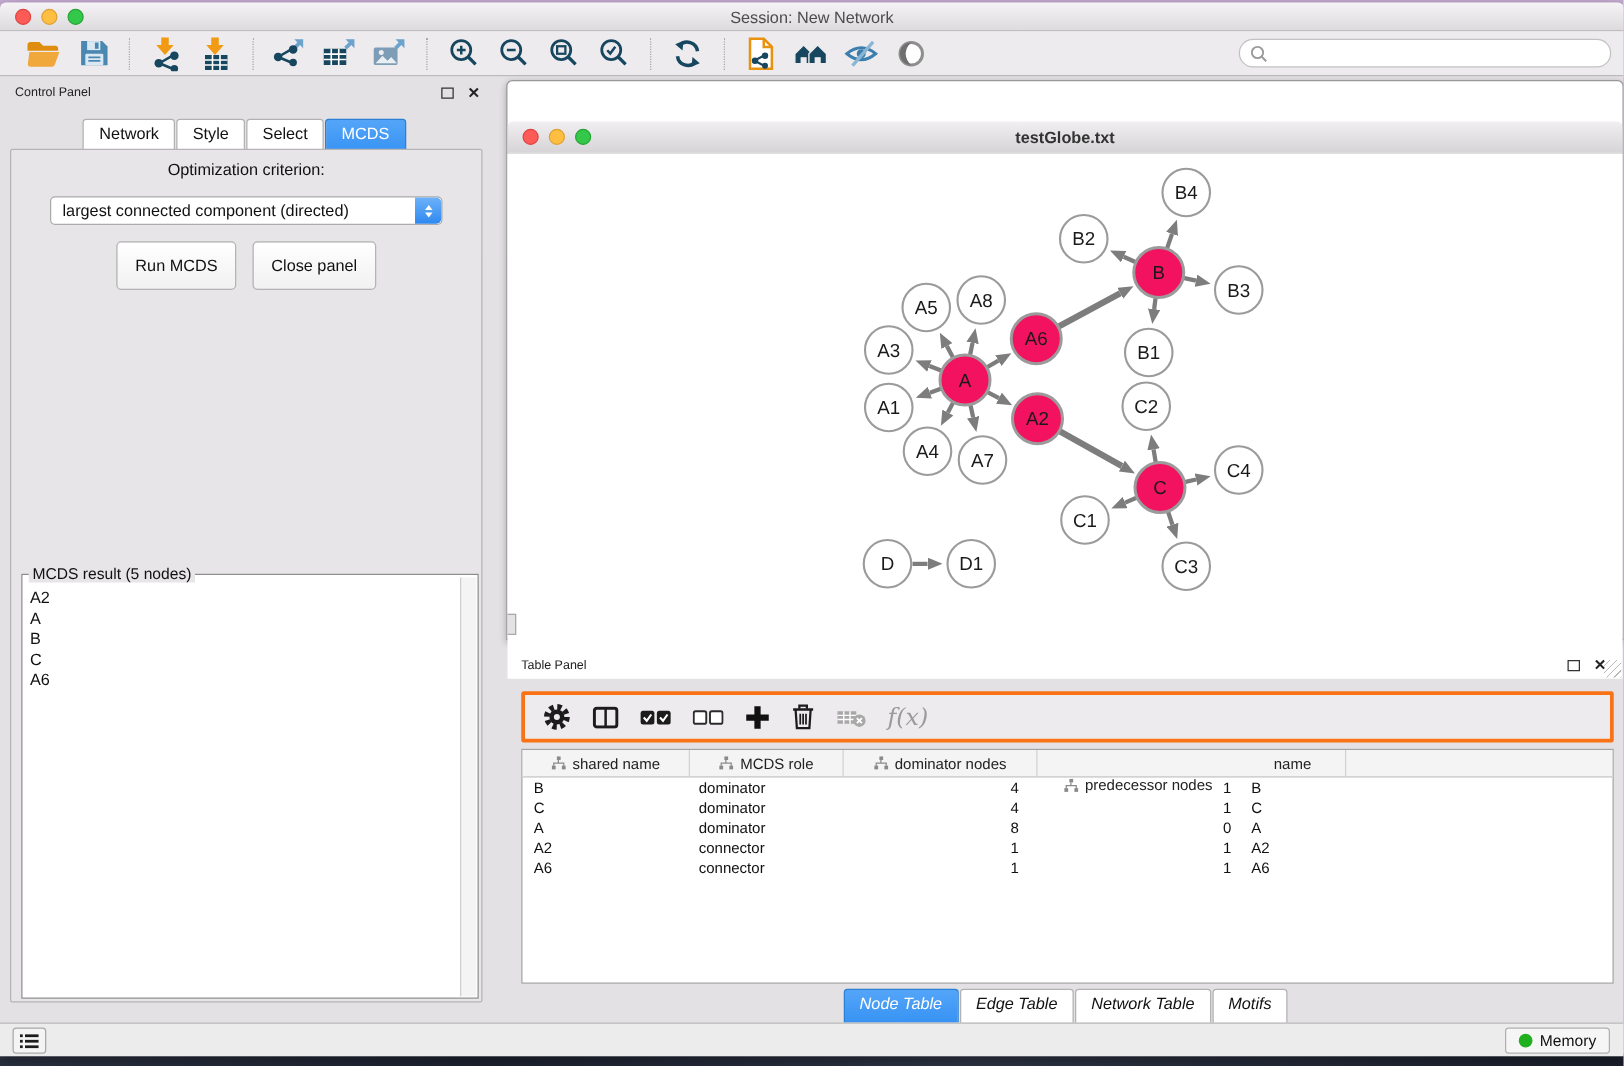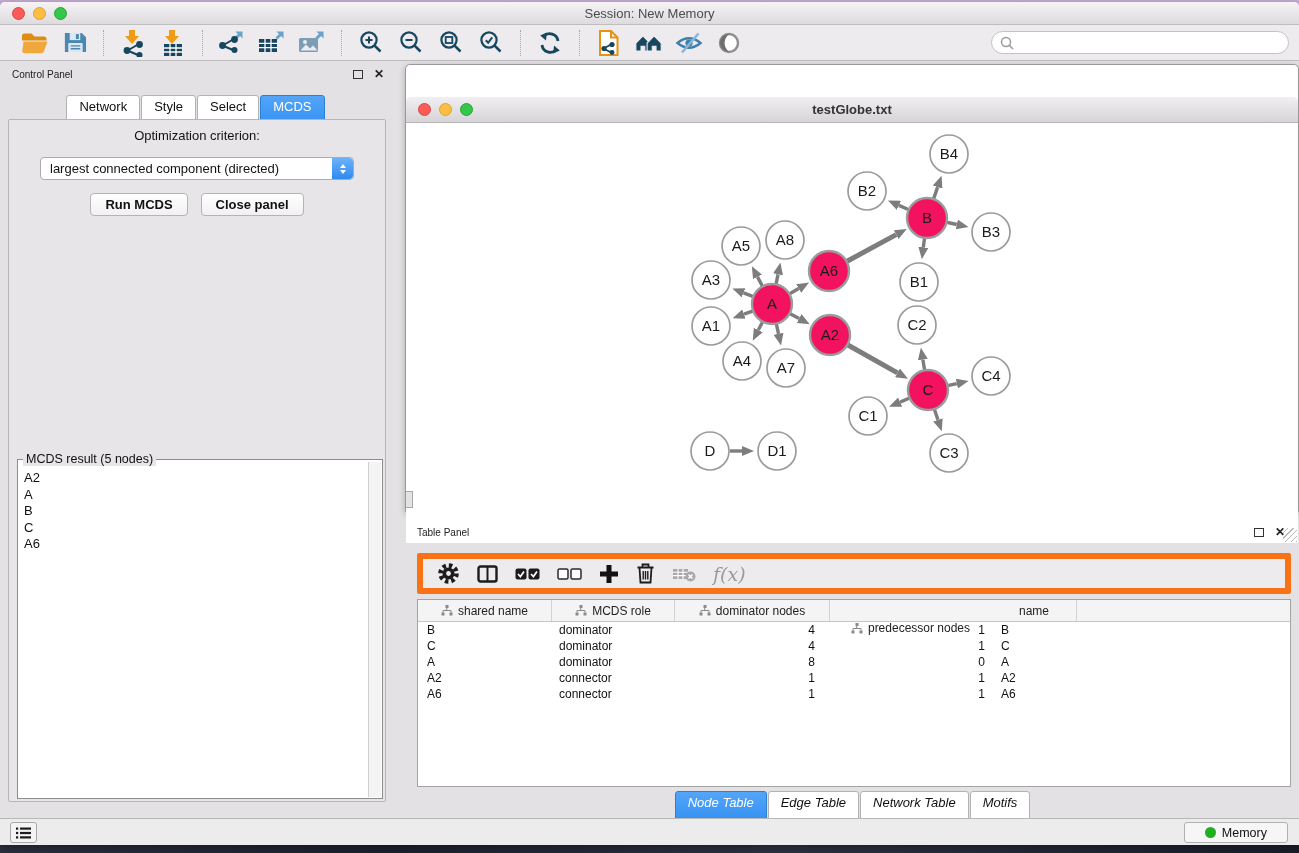--- a/index.html
+++ b/index.html
@@ -47,21 +47,21 @@
   .opt-label { margin-top:8px; text-align:center; font-size:13px; color:#111; }
   .combo { position:relative; margin:14px auto 0; width:314px; height:23px; background:#fff;
     border:1px solid #ababab; border-radius:4px; }
   .combo-text { position:absolute; left:9px; top:3px; font-size:13px; color:#111; white-space:nowrap; }
   .combo-btn { position:absolute; right:0; top:0; bottom:0; width:21px; border-radius:0 4px 4px 0;
     background:linear-gradient(#6db1f9,#2f89f0); display:flex; flex-direction:column; align-items:center; justify-content:center; gap:2px; }
   .chev-up { width:0; height:0; border-left:3.5px solid transparent; border-right:3.5px solid transparent; border-bottom:4.5px solid #fff; }
   .chev-down { width:0; height:0; border-left:3.5px solid transparent; border-right:3.5px solid transparent; border-top:4.5px solid #fff; }
   .btn-row { margin-top:13px; display:flex; justify-content:center; gap:13px; }
   .push-btn { font-size:13px; color:#111; background:linear-gradient(#ffffff,#f1f1f1);
-    border:1px solid #b4b4b4; border-radius:4px; padding:3px 14px; height:23px; cursor:default;font-weight:bold; }
+    border:1px solid #b4b4b4; border-radius:4px; padding:3px 14px; height:39px; cursor:default; }
   .result-box { position:absolute; left:8px; top:339px; width:366px; height:340px;
     border:1px solid #8d8d8d; background:#fff; }
   .result-legend { position:absolute; top:-8px; left:5px; background:#e7e5e7; padding:0 3px; font-size:12.5px; color:#111; }
   .result-list { position:absolute; left:0; top:3px; right:15px; bottom:0; padding:7px 0 0 6px; overflow:hidden; }
   .list-item { font-size:13px; color:#111; line-height:16.6px; }
   .result-scroll { position:absolute; right:1px; top:2px; bottom:1px; width:13px; background:#f4f4f4; border-left:1px solid #cfcfcf; }
 
   
   .net-window { position:absolute; left:405px; top:2px; width:894px; height:448px;
     background:#fff; border:1px solid #9a989a; border-radius:5px 5px 0 0; box-shadow:0 2px 6px rgba(0,0,0,.25); }
@@ -70,58 +70,58 @@
   .net-titlebar .title { position:absolute; left:0; right:0; top:5px; text-align:center; font-size:13px; font-weight:700; color:#333; }
   .net-canvas { position:relative; width:892px; height:420px; background:#fff; overflow:hidden; }
   .net-handle { position:absolute; left:-1px; top:368px; width:8px; height:17px; background:#e3e3e3; border:1px solid #a8a8a8; }
   .net-grip { position:absolute; right:1px; bottom:1px; width:14px; height:14px;
     background:repeating-linear-gradient(135deg, transparent 0 3px, #b9b9b9 3px 4px); }
 
   
   .table-panel { position:absolute; left:405px; top:458px; width:894px; height:296px; }
   .tp-header { position:relative; height:28px; }
   .tp-toolbar { position:absolute; left:12px; top:33px; width:874px; height:41px; background:#edebed;
-    border:6px solid #f97316; border-radius:2px; display:flex; align-items:center; padding-left:14px; gap:17px; }
+    border:3px solid #f97316; border-radius:2px; display:flex; align-items:center; padding-left:14px; gap:17px; }
   .tp-icon { display:flex; align-items:center; justify-content:center; height:28px; cursor:default; }
   .fx { font-family:"DejaVu Serif", serif; font-style:italic; font-size:19px; color:#9a9a9a; }
   .tp-table { position:absolute; left:12px; top:79px; width:874px; height:188px; background:#fff; border:1px solid #a3a3a3; overflow:hidden; }
   .t-head { display:flex; height:22px; background:#f4f4f4; border-bottom:1px solid #c6c6c6; }
   .t-hcell { display:flex; align-items:center; justify-content:center; gap:5px; font-size:12px; color:#222; border-right:1px solid #d2d2d2; }
   .t-hcell:last-child { border-right:none; }
   .t-row { display:flex; height:16px; align-items:center; }
   .t-cell { font-size:12px; color:#111; overflow:hidden; white-space:nowrap; }
   .t-cell.l { padding-left:9px; text-align:left; }
   .t-cell.l2 { padding-left:7px; text-align:left; }
   .t-cell.r { padding-right:15px; text-align:right; }
   .t-cell.r2 { padding-right:7px; text-align:right; }
   .bottom-tabs { position:absolute; left:0; top:271px; width:894px; display:flex; justify-content:center;font-style:italic; }
 
   
   .statusbar { position:absolute; left:0; top:816px; width:1299px; height:27px; background:#ececec; border-top:1px solid #b8b8b8; }
   .sb-left-btn { position:absolute; left:10px; top:3px; width:27px; height:21px; background:#f4f4f4;
     border:1px solid #a9a9a9; border-radius:3px; display:flex; align-items:center; justify-content:center; }
   .memory-btn { position:absolute; right:11px; top:3px; height:21px; background:#f6f6f6; border:1px solid #b0b0b0;
-    border-radius:3px; display:flex; align-items:center; gap:6px; padding:0 20px; font-size:12.5px; color:#111; }
+    border-radius:3px; display:flex; align-items:center; gap:6px; padding:0 10px; font-size:12.5px; color:#111; }
   .mem-dot { width:11px; height:11px; border-radius:50%; }
 </style>
 </head>
 <body>
 
 <div class="screen">
   <div class="desktop-strip"></div>
 
   <div class="main-window">
 
     <div class="titlebar">
       <div class="traffic">
         <span class="light red"></span>
         <span class="light yellow"></span>
         <span class="light green"></span>
       </div>
-      <div class="title">Session: New Memory</div>
+      <div class="title">Session: New Network</div>
     </div>
 
     <div class="toolbar">
       <span class="tb-icon">
         <svg width="29" height="25" viewBox="0 0 29 25">
             <path d="M2 6 q0-2.5 2.5-2.5 h7 l3 3 h9.5 q2.5 0 2.5 2.5 v1.5 H2z" fill="#de8d10"></path>
             <path d="M3.5 11.5 h24 l-3.6 10 q-.6 1.8-2.5 1.8 H4.5 q-2 0-2.3-1.8z" fill="#f0a83c"></path>
           </svg>
       </span>
       <span class="tb-icon">

